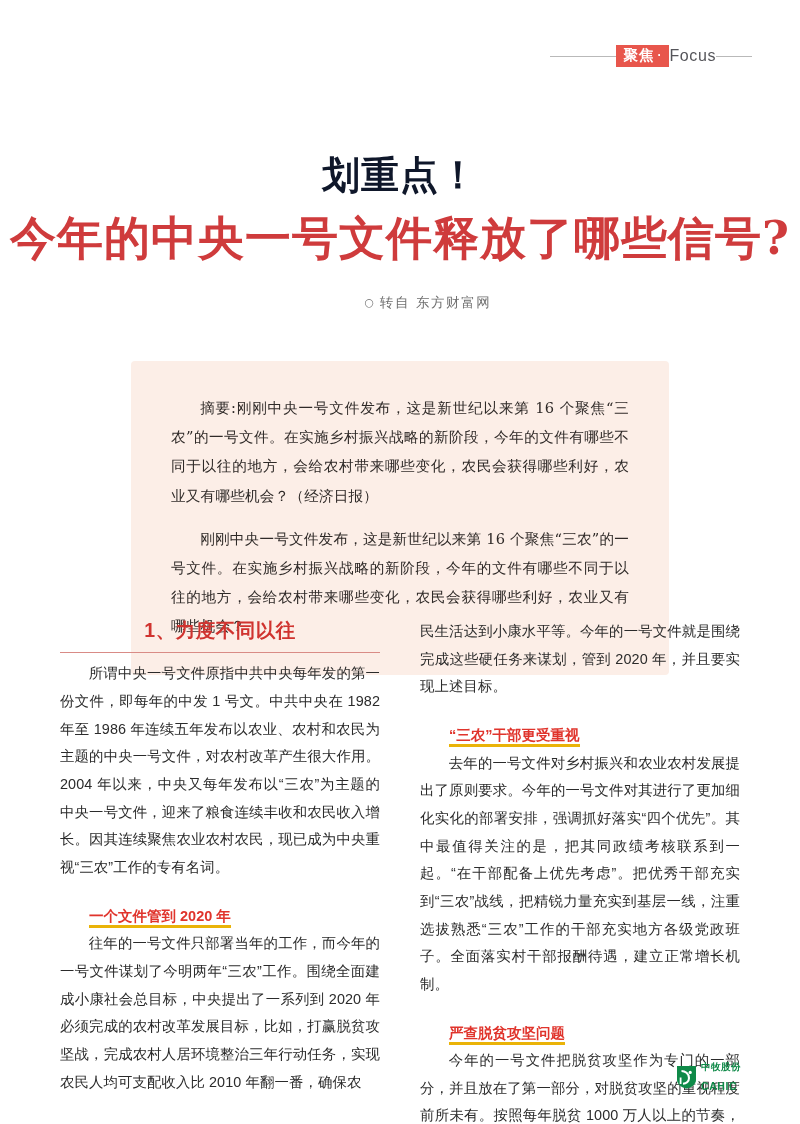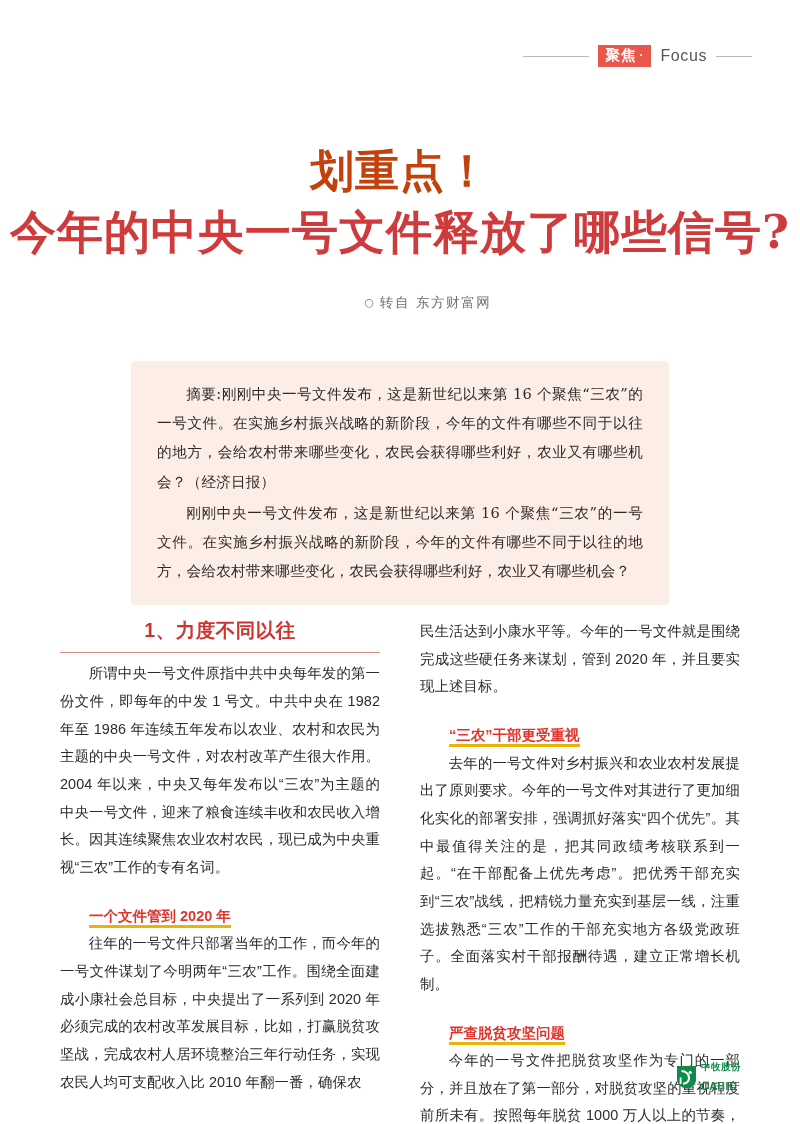--- a/index.html
+++ b/index.html
@@ -23,21 +23,20 @@
     box-sizing: border-box;
   }
 
   
   .runhead {
     position: absolute;
     top: 44px;
     right: 48px;
     display: flex;
     align-items: center;
-    gap: 9px;
     height: 24px;
   }
   .runhead .rule {
     height: 1px;
     background: #b9b9b9;
     display: block;
   }
   .rule-left  { width: 66px; }
   .rule-right { width: 36px; }
   .badge {
@@ -68,27 +67,27 @@
 
   
   .title-wrap {
     position: absolute;
     top: 140px;
     left: 0;
     width: 800px;
     text-align: center;
   }
   .title-1 {
-    color: #c2410c;
-    font-family: "DejaVu Serif", "Liberation Serif", serif;
-    font-weight: bold;
-    font-size: 44px;
+    color: #0f172a;
+    font-family: "DejaVu Serif", "Liberation Serif", serif;
+    font-weight: bold;
+    font-size: 38px;
     line-height: 1.22;
     letter-spacing: 1px;
-    margin: 4px;
+    margin: 12px;
   }
   .title-2 {
     color: #cf3b3c;
     font-family: "DejaVu Serif", "Liberation Serif", serif;
     font-weight: bold;
     font-size: 46px;
     line-height: 1.22;
     letter-spacing: 1px;
     margin: 6px 0 0 0;
   }
@@ -118,21 +117,21 @@
     position: absolute;
     top: 361px;
     left: 131px;
     width: 538px;
     box-sizing: border-box;
     background: #fceee7;
     border-radius: 4px;
     padding: 18px 26px 20px 26px;
   }
   .abstract p {
-    margin: 0;
+    margin: 14px;
     font-family: "DejaVu Serif", "Liberation Serif", serif;
     font-size: 14.6px;
     line-height: 2.0;
     color: #2f2a28;
     text-align: justify;
     text-indent: 2em;
     letter-spacing: 0.2px;
   }
   .abstract p + p { margin-top: 2px; }
 

